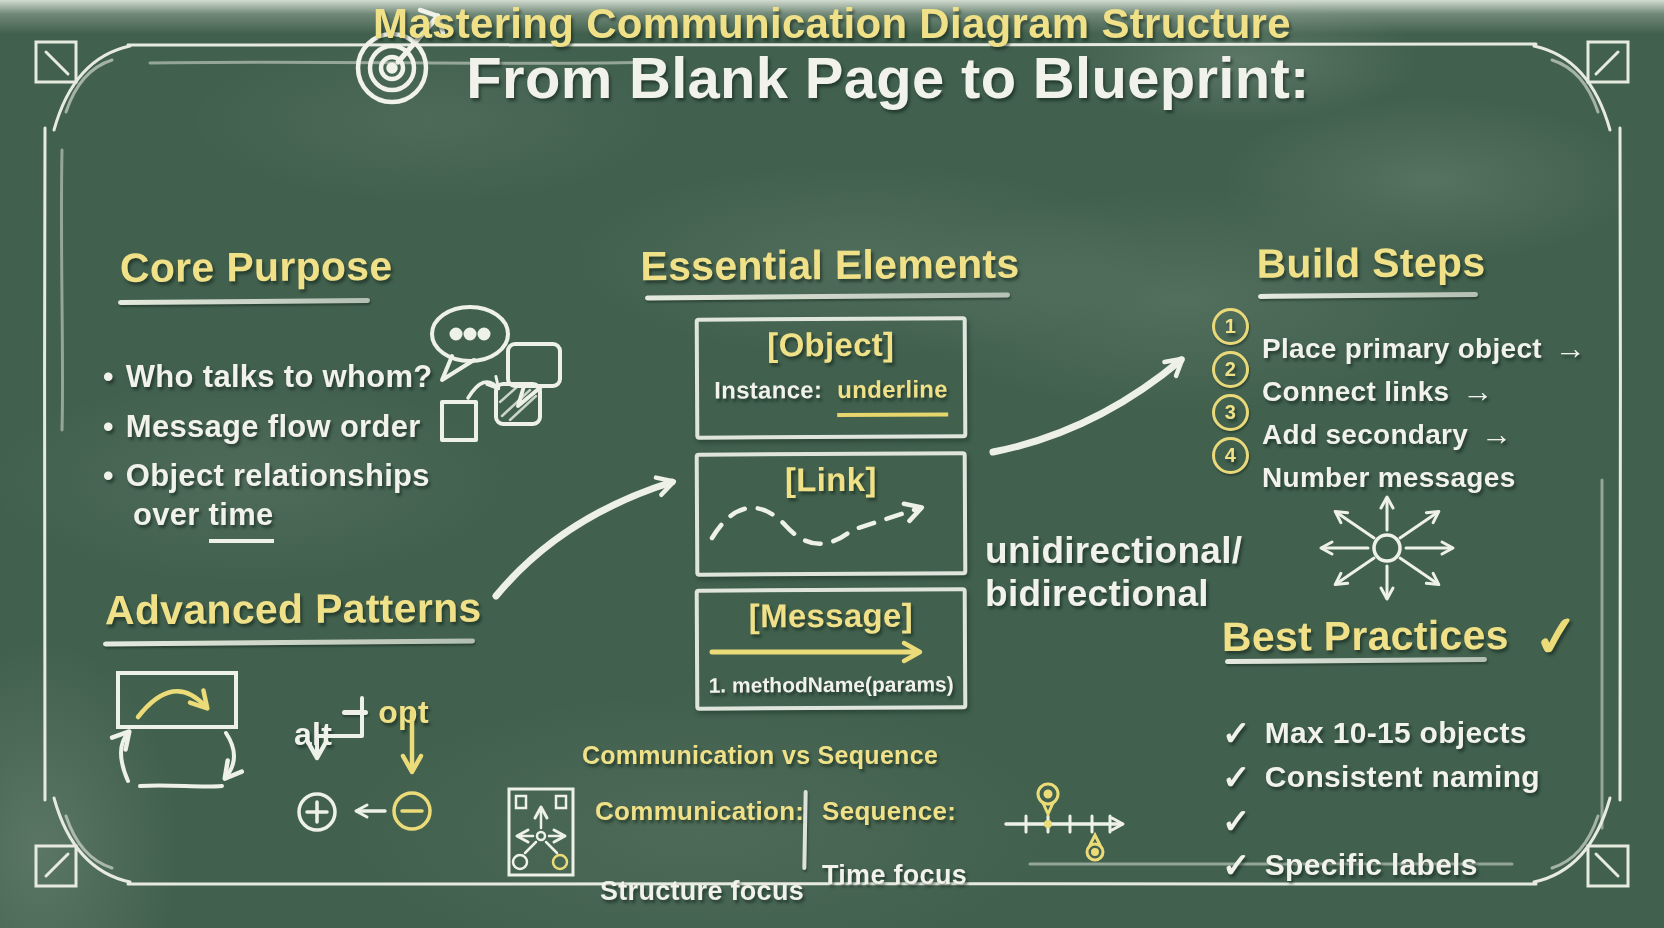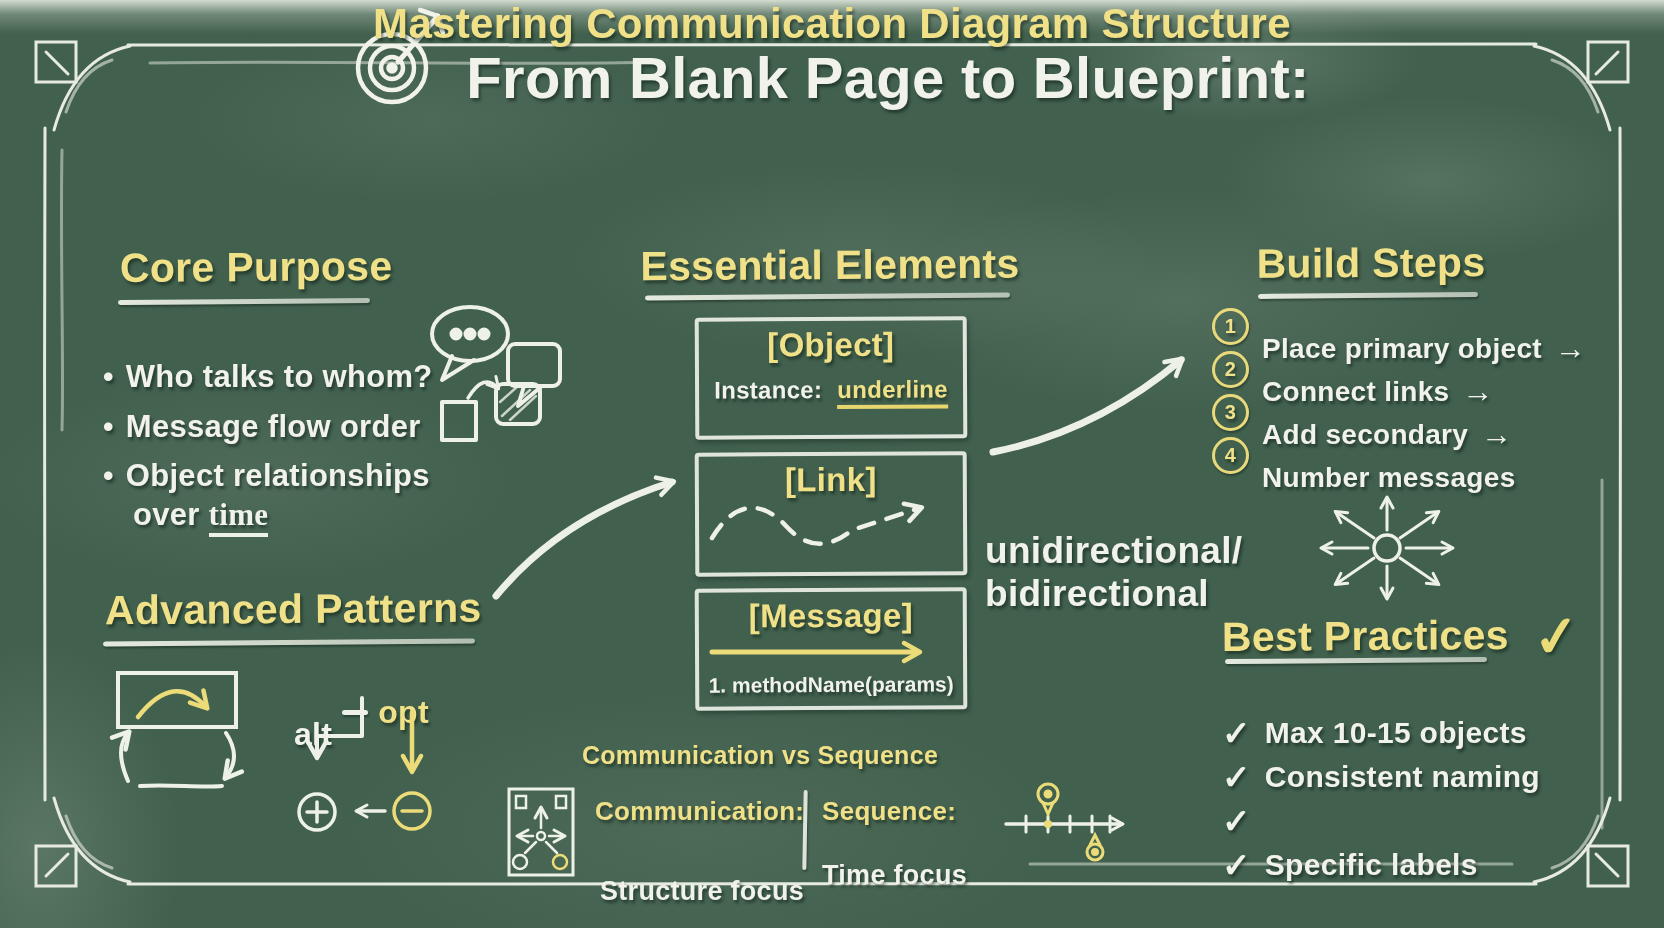--- a/index.html
+++ b/index.html
@@ -33,29 +33,29 @@
   .h{font-size:41px;transform:rotate(-0.4deg);}
   .uline{position:absolute;height:5px;border-radius:3px;
     background:linear-gradient(90deg, rgba(238,241,230,0.95), rgba(238,241,230,0.65));
     transform:rotate(-0.5deg);box-shadow:1px 2px 2px rgba(10,25,17,0.4);}
 
   
   .bullets{position:absolute;left:103px;top:316px;width:380px;font-size:31px;}
   .bullet-row{display:flex;gap:12px;margin-bottom:15px;line-height:1.12;}
   .b-dot{font-size:30px;}
   .wrap2{margin-left:30px;margin-top:-12px;margin-bottom:12px;}
-  .u-white{border-bottom:4px solid #eef1e6;padding-bottom:1px;font-family:Liberation Serif, serif;}
+  .u-white{border-bottom:4px solid #eef1e6;padding-bottom:7px;}
 
   
   .ebox{position:absolute;left:695px;width:264px;border:4px solid rgba(238,241,232,0.92);
     border-radius:4px;text-align:center;transform:rotate(-0.3deg);
     box-shadow:2px 3px 4px rgba(10,25,17,0.35);}
   .ebox .lbl{font-size:33px;margin-top:5px;}
   .inst{font-size:24px;margin-top:12px;}
-  .u-yellow{color:#f0e189;border-bottom:4px solid #e7d66e;padding-bottom:2px;margin-left:8px;}
+  .u-yellow{color:#f0e189;border-bottom:4px solid #e7d66e;padding-bottom:10px;margin-left:8px;}
   .sig{font-size:21px;margin-top:38px;letter-spacing:0;}
   .note{position:absolute;left:985px;top:486px;font-size:37px;line-height:1.15;}
 
   
   .steps{position:absolute;left:1212px;top:310px;}
   .step-row{display:flex;align-items:center;gap:13px;margin-bottom:10px;height:33px;}
   .num-badge{width:31px;height:31px;border:3px solid #e9d97a;border-radius:50%;
     color:#f0e189;font-size:20px;display:inline-flex;align-items:center;justify-content:center;
     box-shadow:1px 2px 2px rgba(10,25,17,0.4);flex:0 0 auto;}
   .step-txt{font-size:28px;}

